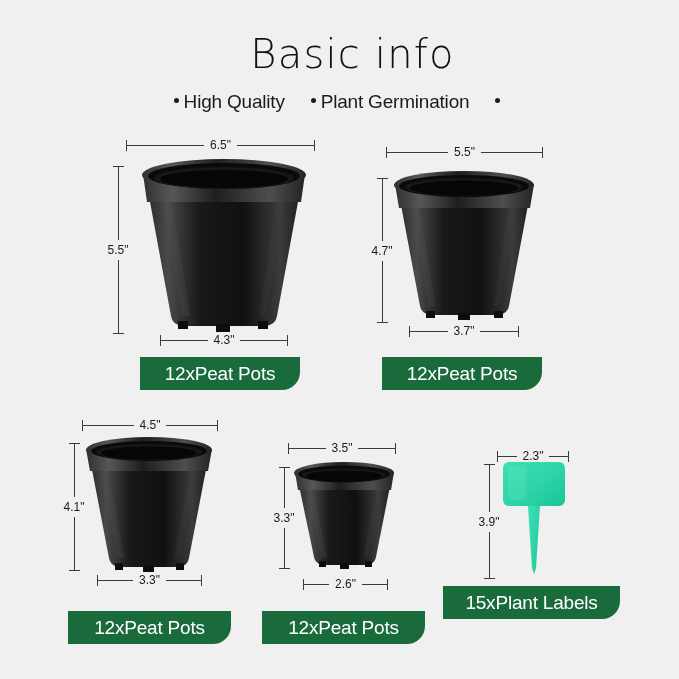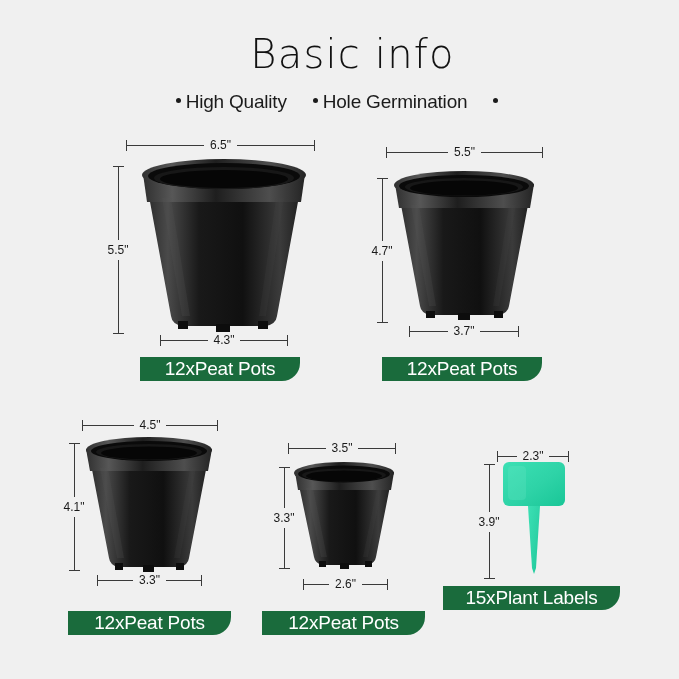--- a/index.html
+++ b/index.html
@@ -131,36 +131,36 @@
   .badge {
     position: absolute;
     background: #1a6b3c;
     color: #ffffff;
     border-radius: 0 0 18px 0;
     display: flex;
     align-items: center;
     justify-content: center;
     font-size: 19px;
     letter-spacing: -0.2px;
-    height: 24px;
+    height: 33px;
     box-sizing: border-box;
     padding: 0 14px;
   }
 </style>
 </head>
 <body>
 
 <div class="header">
   <h1 class="page-title">Basic info</h1>
   <div class="feature-row">
     <span class="feature-item">
       <span class="feature-bullet"></span><span>High Quality</span>
     </span>
     <span class="feature-item">
-      <span class="feature-bullet"></span><span>Hole Germination</span>
+      <span class="feature-bullet"></span><span>Plant Germination</span>
     </span>
     <span class="feature-item">
       <span class="feature-bullet"></span>
     </span>
   </div>
 </div>
 
 <div class="cell" style="left:0; top:0;">
 
   <div class="dim-h" style="left:126px; top:138px; width:189px;">

